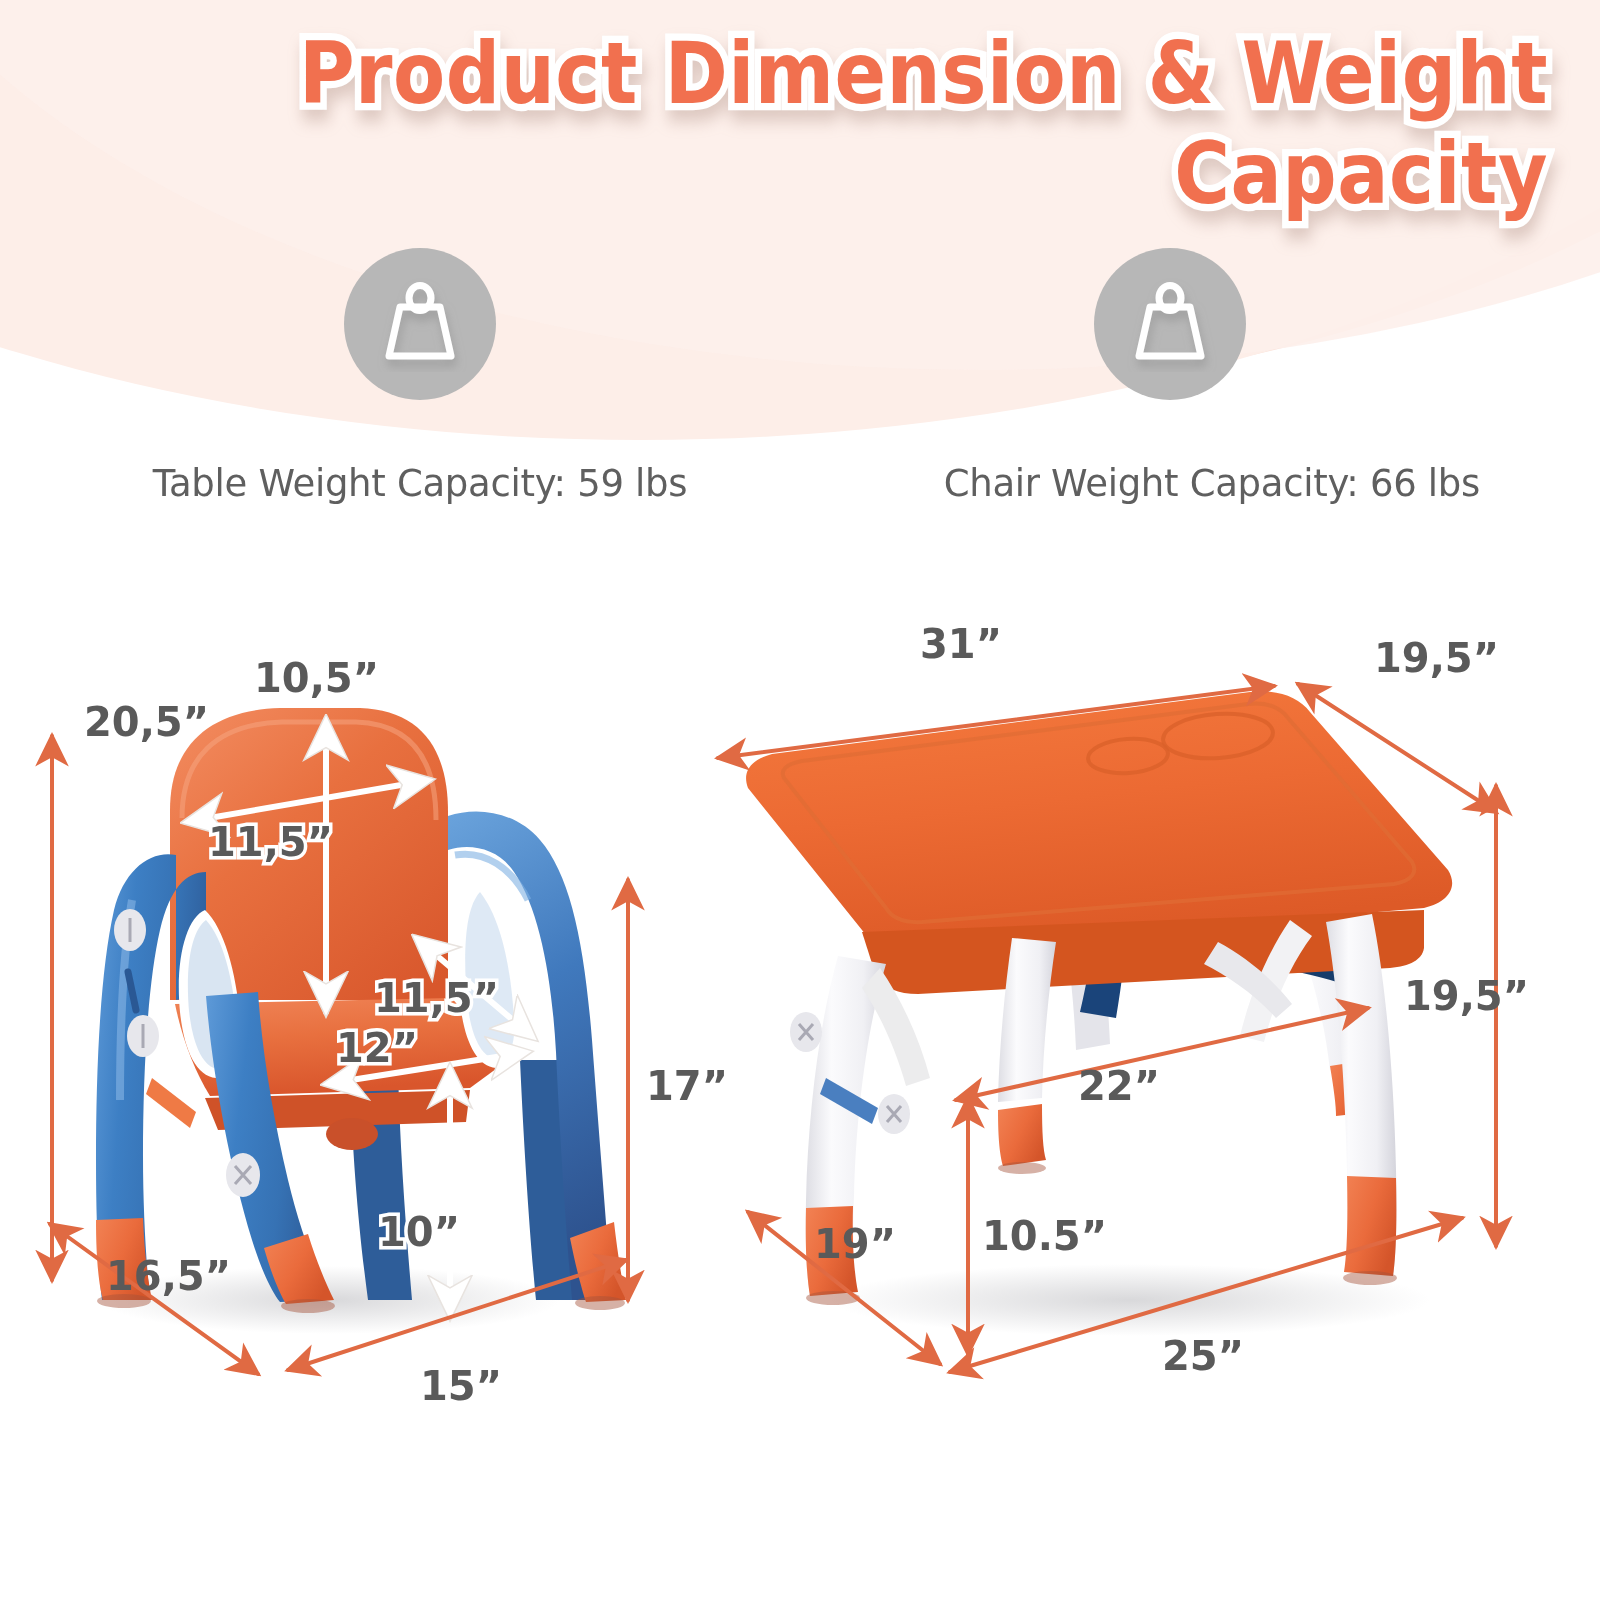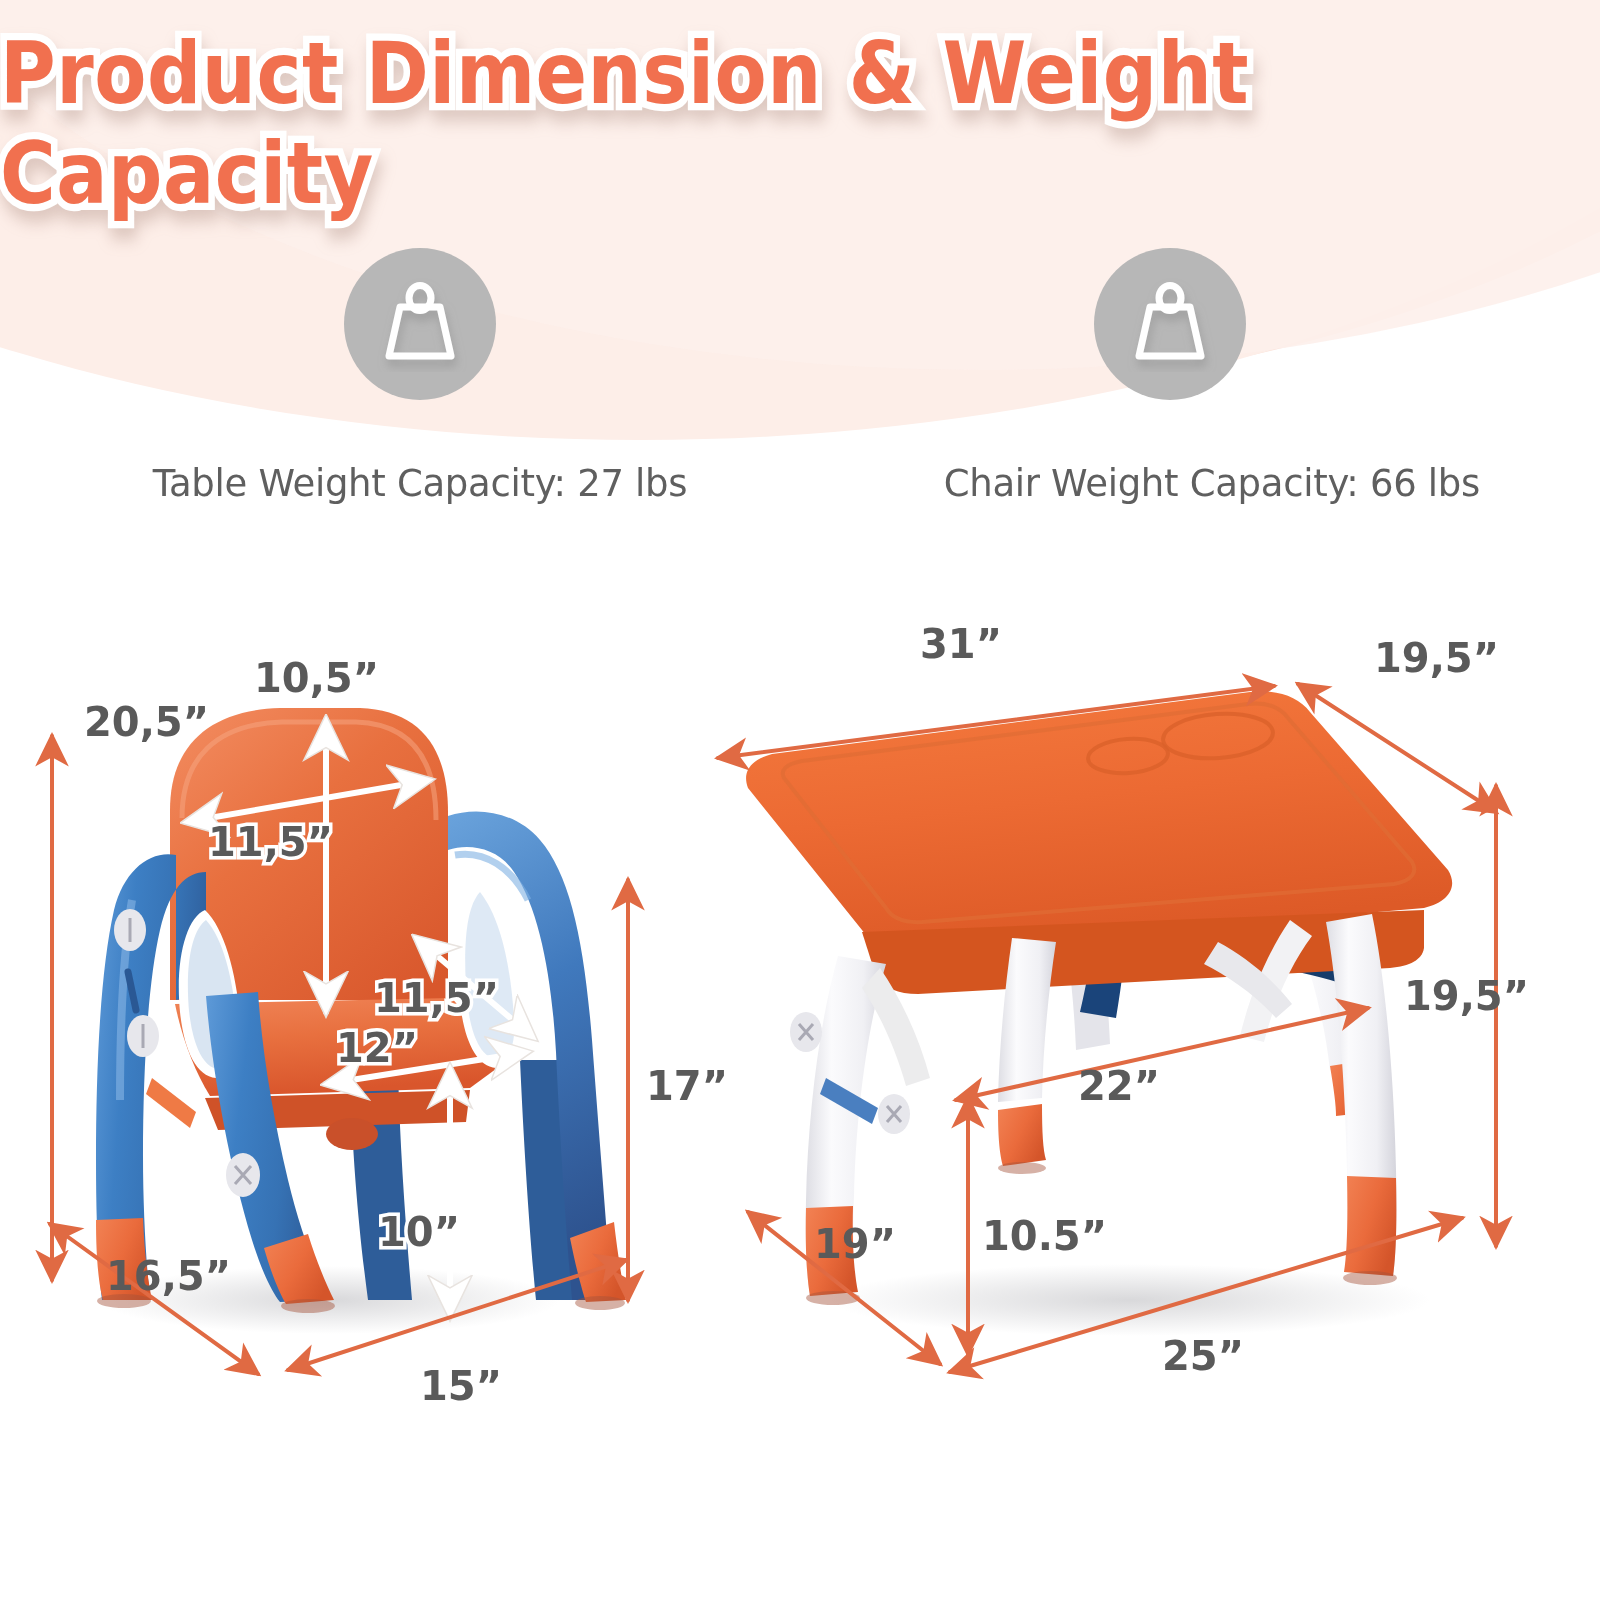--- a/index.html
+++ b/index.html
@@ -9,21 +9,21 @@
     background:#ffffff;
     position:relative;
     overflow:hidden;
   }
 
   
   #bg { position:absolute; inset:0; z-index:0; }
 
   
   .title-wrap{
-    position:absolute; top:34px; left:0; width:1548px; text-align:left; z-index:5;
+    position:absolute; top:34px; left:0; width:1548px; text-align:right; z-index:5;
   }
   .title{
     display:inline-block;
     font-family:"DejaVu Sans", sans-serif;
     font-size:76px;
     font-weight:bold;
     letter-spacing:0.5px;
     color:#f1704f;
     -webkit-text-stroke:13px #ffffff;
     paint-order:stroke fill;
@@ -86,21 +86,21 @@
           <filter id="wsh1" x="-40%" y="-40%" width="190%" height="190%">
             <feDropShadow dx="2" dy="7" stdDeviation="5" flood-color="#8a8a8a" flood-opacity="0.55"></feDropShadow>
           </filter>
         </defs>
         <g filter="url(#wsh1)" fill="none" stroke="#ffffff" stroke-width="7" stroke-linejoin="round" stroke-linecap="round">
           <ellipse cx="48" cy="22" rx="11" ry="12.5"></ellipse>
           <path d="M 28 31 L 68 31 L 79 80 L 17 80 Z"></path>
         </g>
       </svg>
     </div>
-    <div class="cap-label">Table Weight Capacity: 27 lbs</div>
+    <div class="cap-label">Table Weight Capacity: 59 lbs</div>
   </div>
 
   <div class="cap right">
     <div class="cap-circle">
       <svg width="96" height="96" viewBox="0 0 96 96">
         <defs>
           <filter id="wsh2" x="-40%" y="-40%" width="190%" height="190%">
             <feDropShadow dx="2" dy="7" stdDeviation="5" flood-color="#8a8a8a" flood-opacity="0.55"></feDropShadow>
           </filter>
         </defs>

